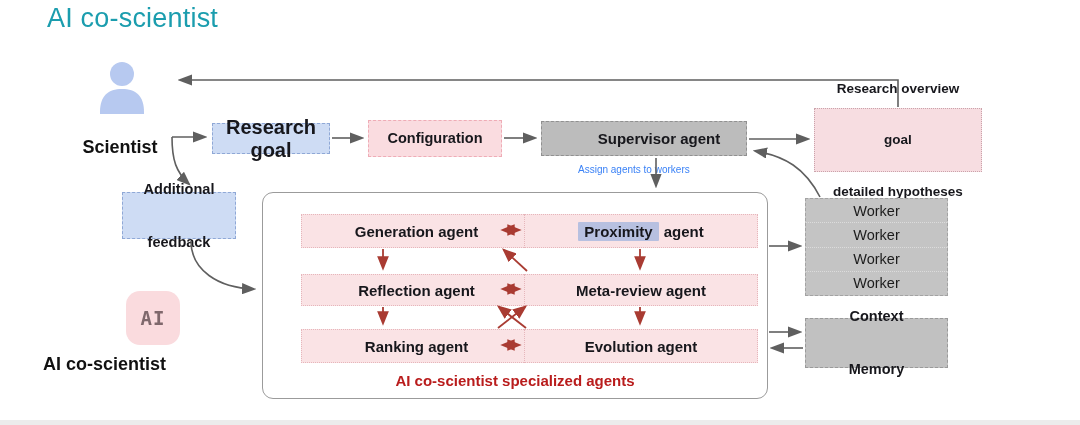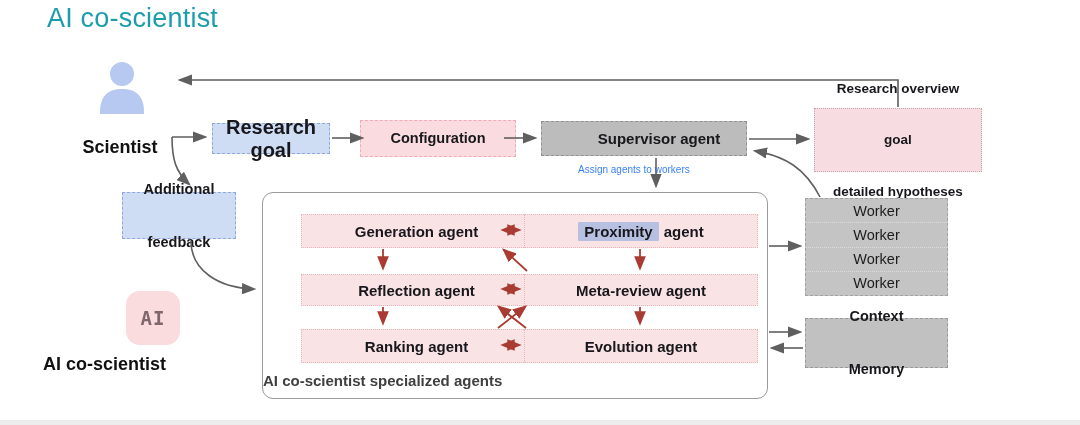--- a/index.html
+++ b/index.html
@@ -38,21 +38,21 @@
   
   .box {
     position:absolute; display:flex; align-items:center; justify-content:center;
     text-align:center; font-weight:700; color:#17171c; line-height:1.15;gap:36px;
   }
   .blue-box  { background:#cedcf4; border:1.6px dashed #8fa8d6; }
   .pink-box  { background:#fadce0; border:1.6px dashed #efacb6; }
   .gray-box  { background:#bcbcbc; border:1.6px dashed #909090; }
 
   .research-goal  { left:212px; top:123px; width:118px; height:31px; font-size:20px; }
-  .configuration  { left:360px; top:120px; width:156px; height:37px; font-size:14.5px; }
+  .configuration  { left:368px; top:120px; width:134px; height:37px; font-size:14.5px; }
   .supervisor     { left:541px; top:121px; width:206px; height:35px; font-size:15px;padding-left:30px; }
   .research-overview { left:814px; top:108px; width:168px; height:64px; font-size:13.5px;
                        background:#f7dde1; border:1.6px dotted #caa3ab; flex-direction:column; }
   .additional-feedback { left:122px; top:192px; width:114px; height:47px; font-size:14.5px; flex-direction:column; }
 
   .assign-label {
     position:absolute; left:578px; top:164px; font-size:10px; color:#3b82f6; font-weight:400;
   }
 
   
@@ -68,22 +68,22 @@
   .agent-col1 { left:5px;   width:231px;margin-left:33px; }
   .agent-col2 { left:261px; width:234px; }
   .agent-row1 { top:21px;  height:34px; }
   .agent-row2 { top:81px;  height:32px;text-align:right; }
   .agent-row3 { top:136px; height:34px; }
   .hl {
     background:#b7c0e0; padding:1px 6px; border-radius:1px;
   }
   .hl-rest { margin-left:5px; }
   .panel-caption {
-    position:absolute; left:0; right:0; top:179px; text-align:left;
-    font-size:15px; font-weight:700; color:#404040;
+    position:absolute; left:0; right:0; top:179px; text-align:center;
+    font-size:15px; font-weight:700; color:#b91c1c;
   }
 
   
   .worker-stack {
     position:absolute; left:805px; top:198px; width:143px; height:98px;
     background:#c4c4c4; border:1.6px dashed #a3a3a3;
     display:flex; flex-direction:column;
   }
   .worker-row {
     flex:1; display:flex; align-items:center; justify-content:center;

